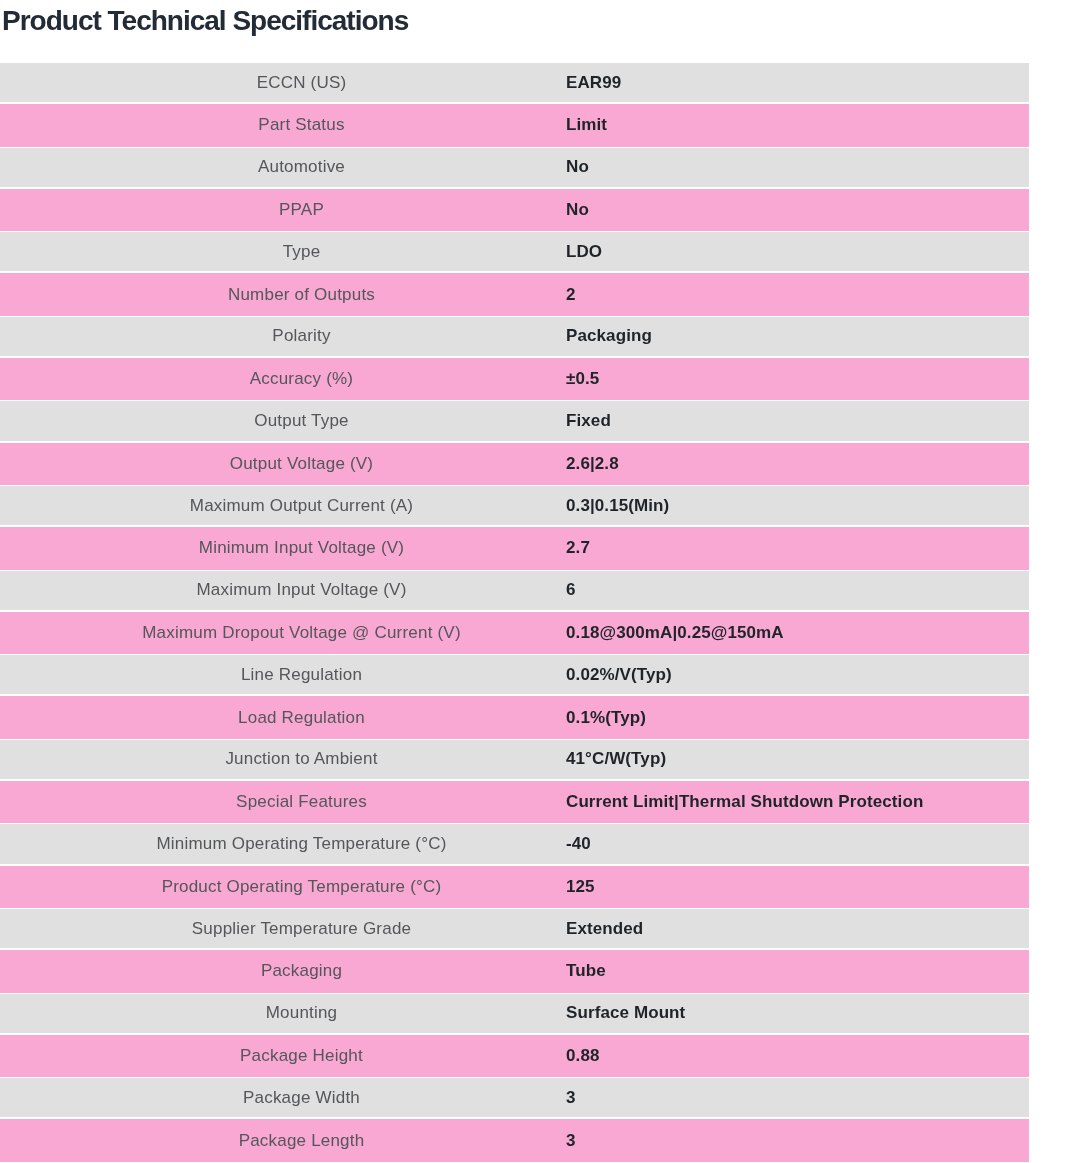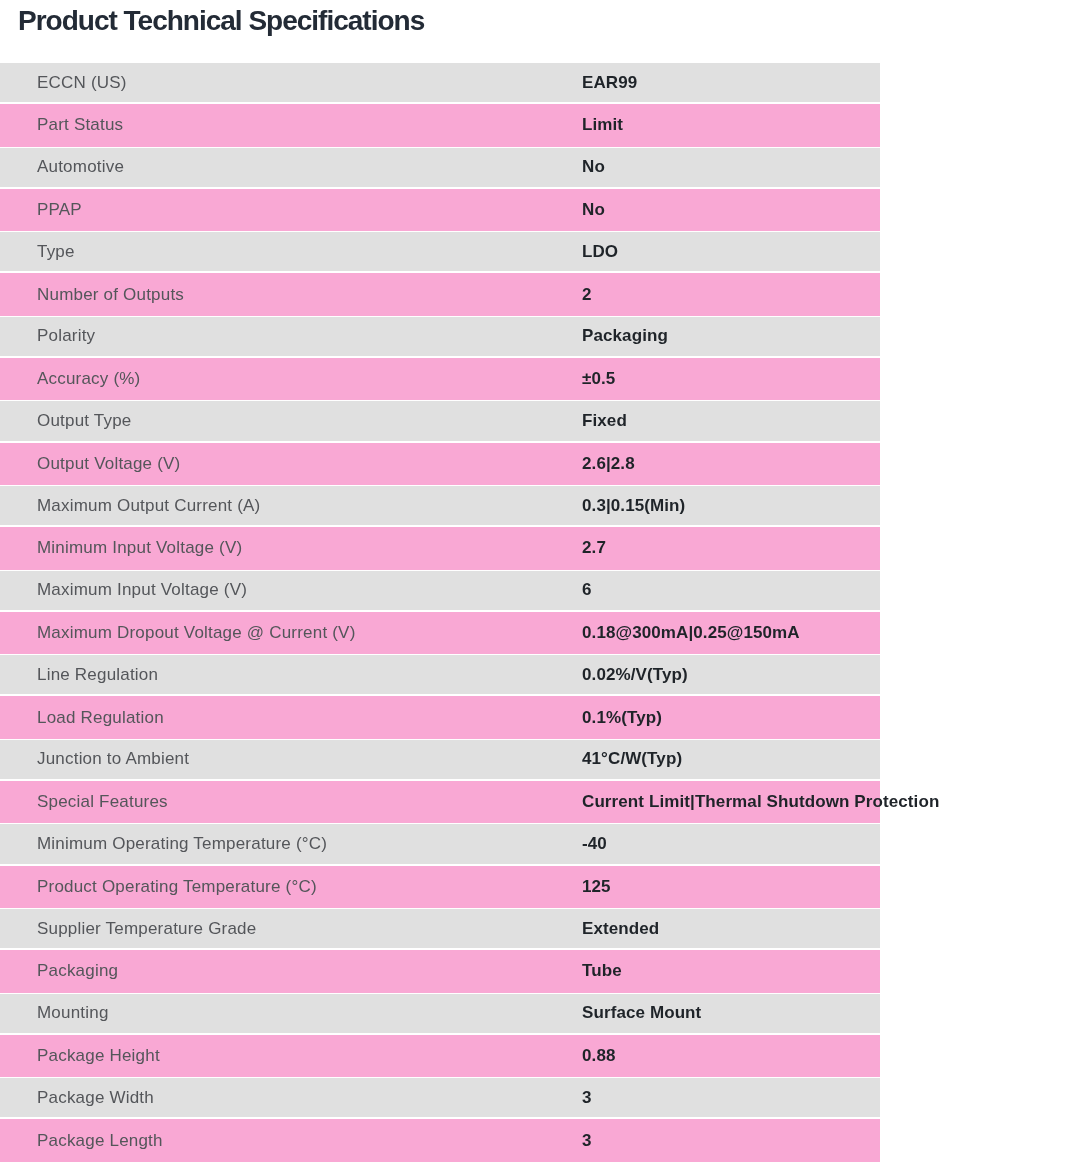--- a/index.html
+++ b/index.html
@@ -3,30 +3,31 @@
 <meta charset="utf-8">
 <style>
   html,body{margin:0;padding:0;}
   body{
     width:1085px;height:1163px;
     background:#ffffff;
     font-family:"Liberation Sans", sans-serif;
     overflow:hidden;
   }
   .page-title{
-    margin:4px 0 0 18px;
+    margin:4px 0 0 2px;
     font-size:28px;
     font-weight:bold;
     letter-spacing:-1px;
     line-height:34px;
     color:#232b36;
   }
   .spec-table{
     margin-top:24px;
-    width:880px;
+    width:1029px;
+    text-align:center;
   }
   .row{
     display:flex;
     align-items:center;
     height:42.3px;
     box-sizing:border-box;
     background:#f9a8d4;
   }
   .row.shaded{
     background:#e0e0e0;
@@ -42,21 +43,20 @@
     color:#54565a;
     letter-spacing:0.2px;
     white-space:nowrap;
   }
   .cell-value{
     font-size:17px;
     font-weight:bold;
     color:#1f2429;
     letter-spacing:0.1px;
     white-space:nowrap;
-    margin-left:16px;
   }
 </style>
 </head>
 <body>
 
 <h1 class="page-title">Product Technical Specifications</h1>
 
 <div class="spec-table">
   <div class="row shaded">
     <div class="cell-label">ECCN (US)</div>

